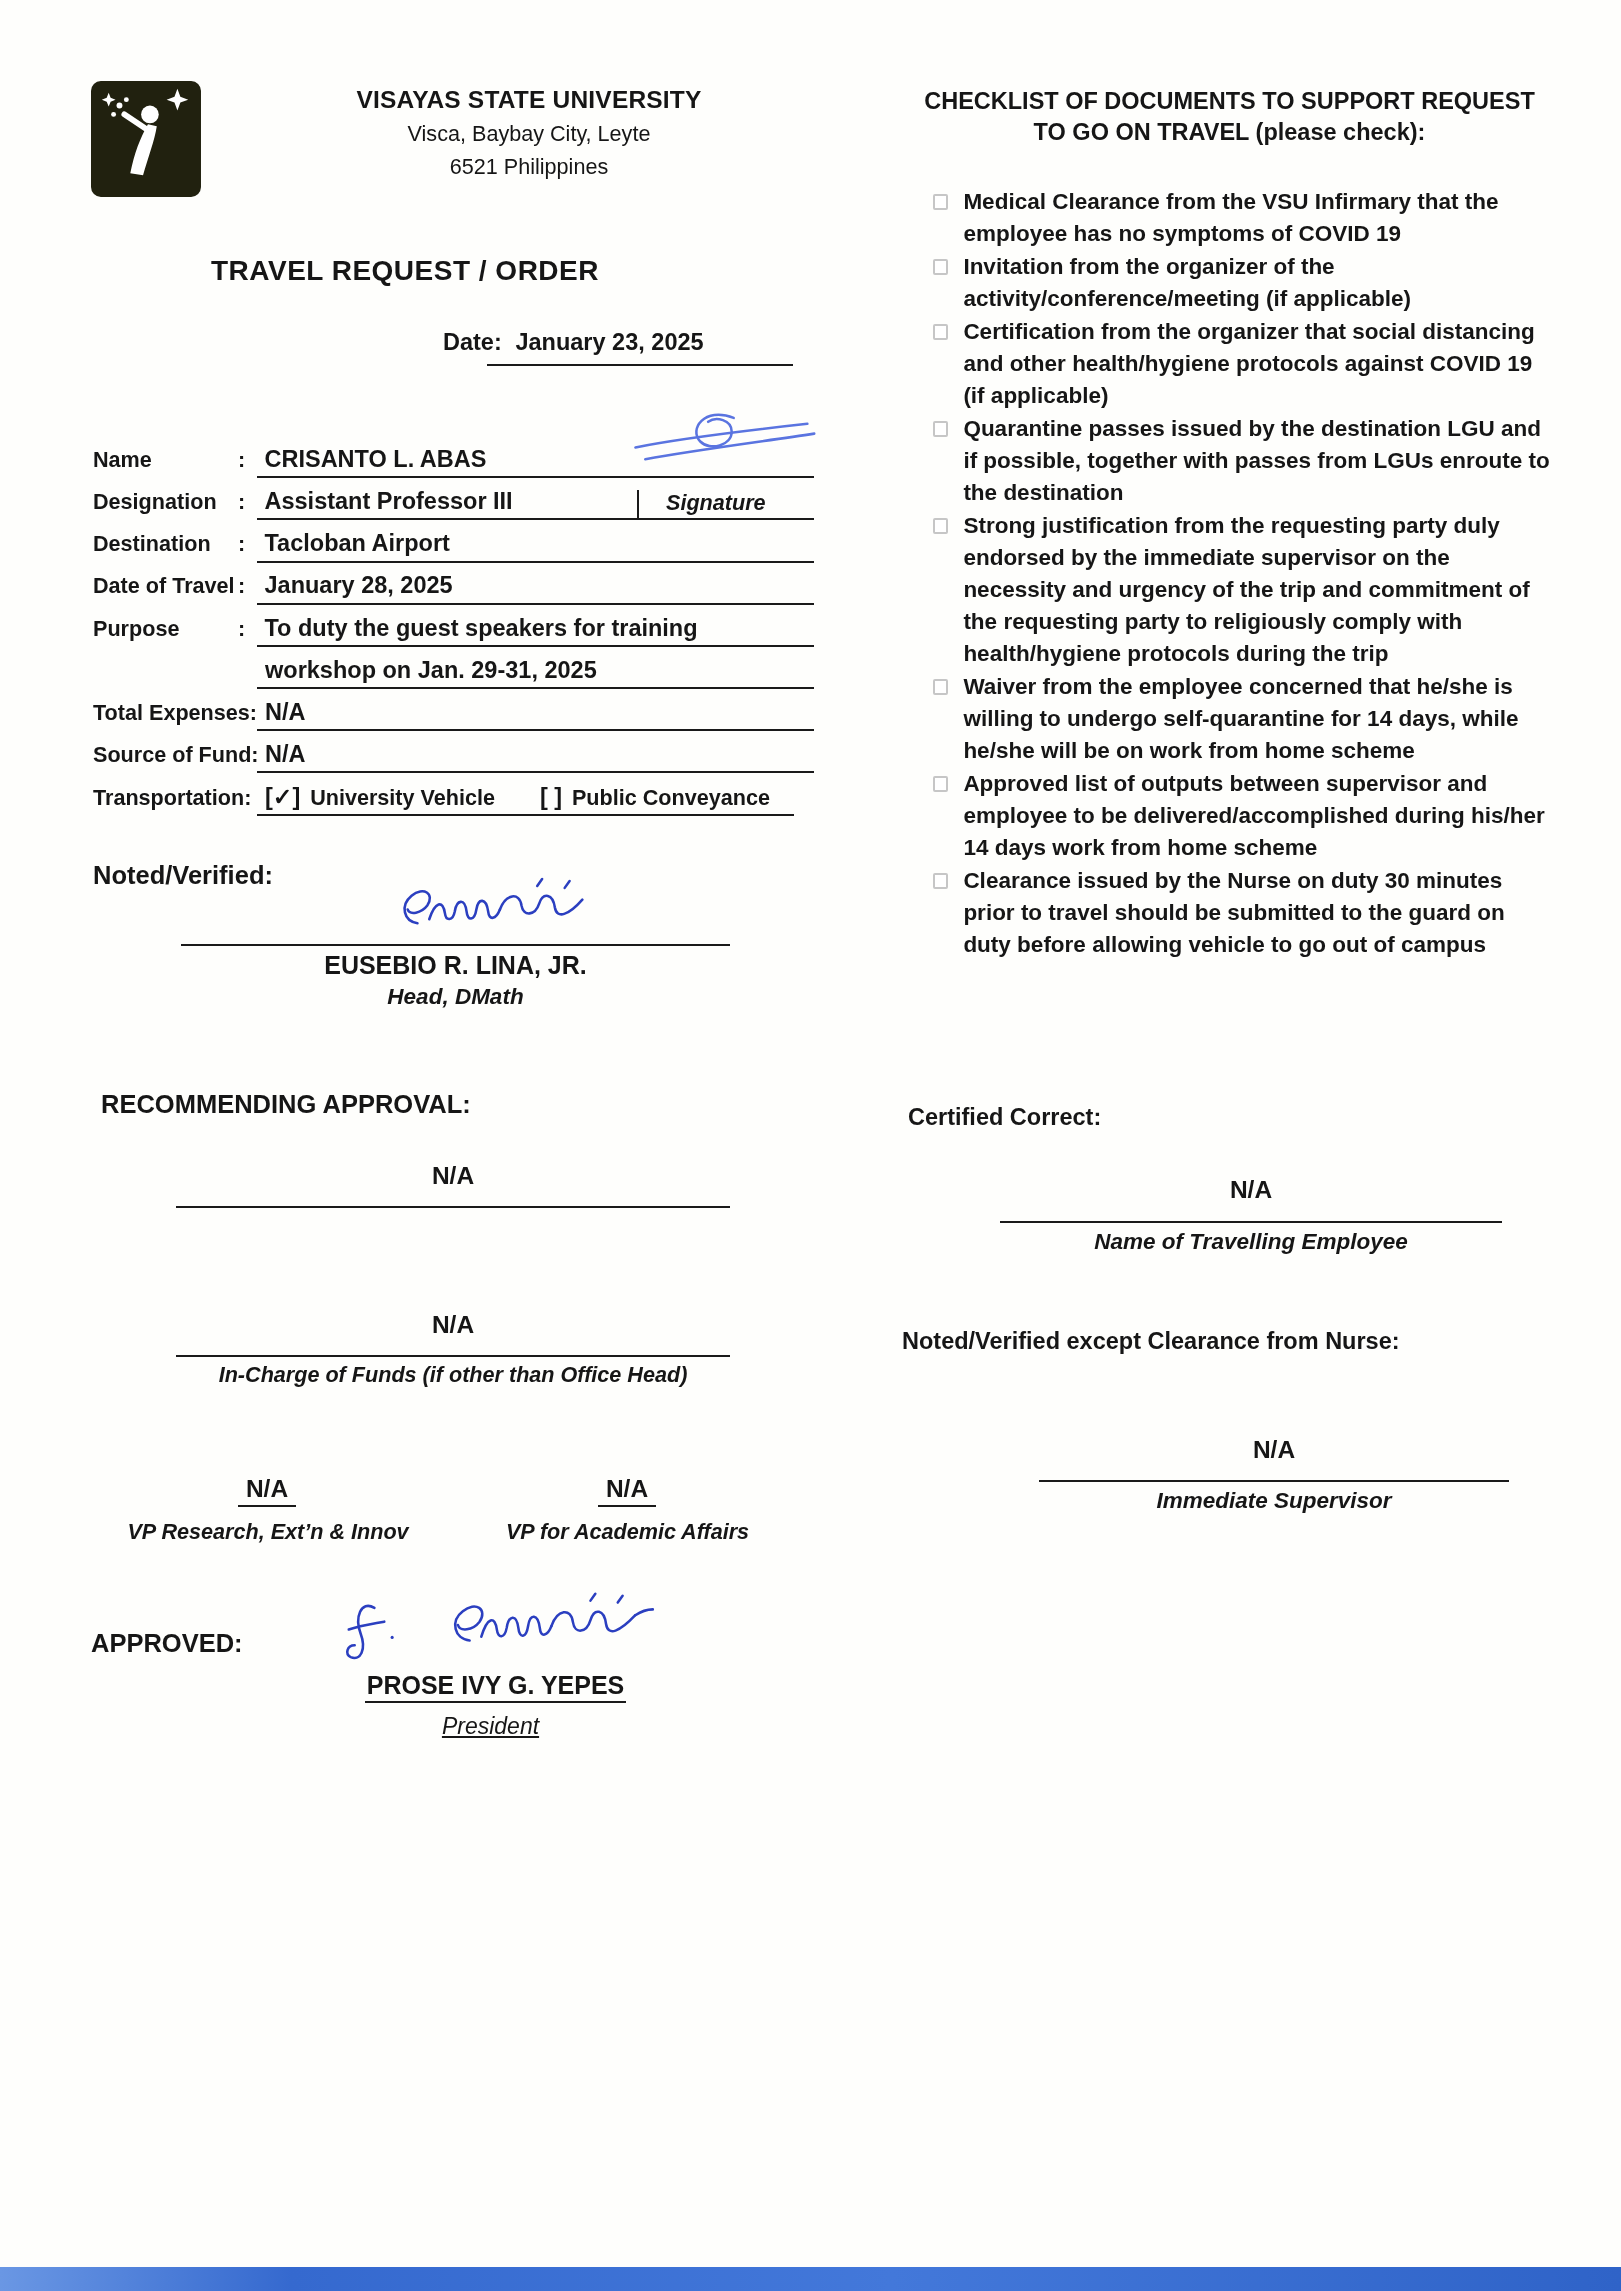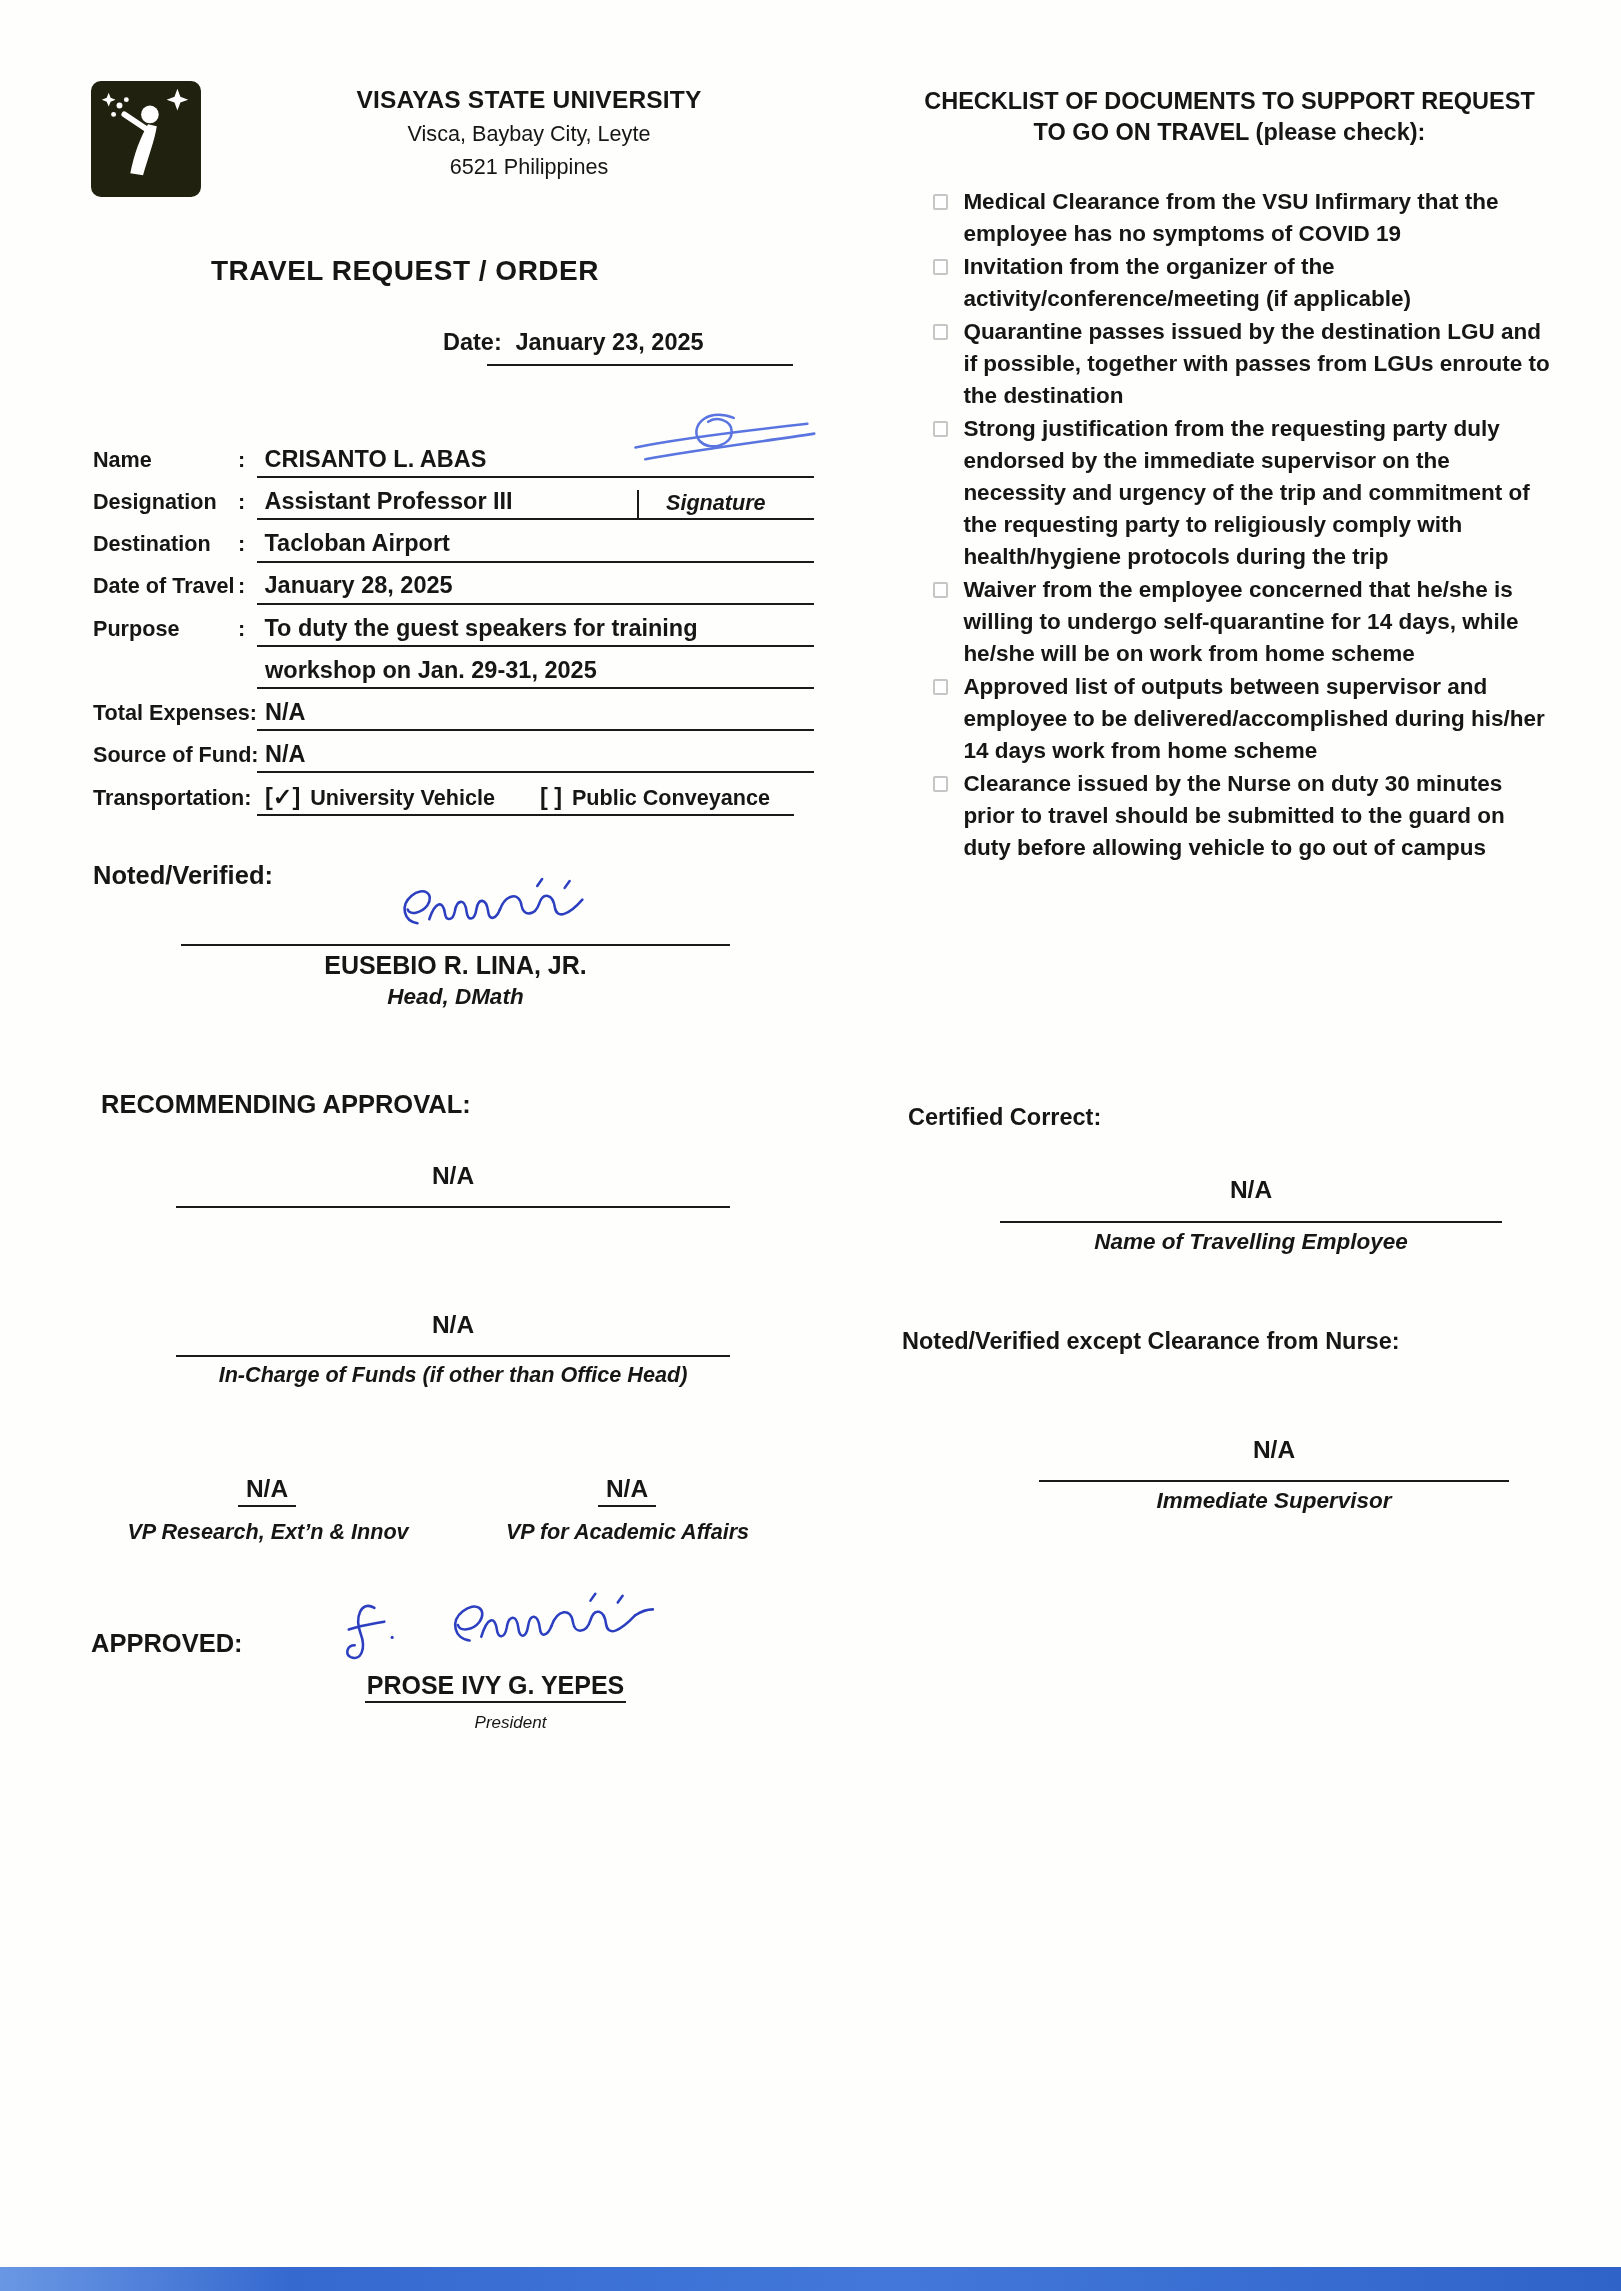--- a/index.html
+++ b/index.html
@@ -223,35 +223,39 @@
       <path d="M46,52 C52,32 60,30 62,45 C63,54 70,54 72,43 C74,30 82,28 84,43 C85,54 92,54 94,41 C96,28 104,28 106,43 C107,54 114,51 118,41"></path>
       <path d="M118,41 C124,24 138,22 140,37 C142,50 154,48 158,35 C162,22 172,24 174,39 C176,52 188,47 204,30"></path>
       <path d="M158,15 L163,8"></path>
       <path d="M186,17 L191,10"></path>
       <path d="M204,30 C210,26 216,24 222,24"></path>
     </g>
   </svg>
 </div>
 
 <div class="abs center-block sign-name" style="left:365px; top:1671px; width:261px; border-bottom:2px solid #1a1a1a; padding-bottom:1px;">PROSE IVY G. YEPES</div>
-<div class="abs center-block" style="left:380px; top:1713px; width:261px; font-size:17px; font-style:italic;">President</div>
+<div class="abs center-block" style="left:360px; top:1713px; width:261px; font-size:23px; font-style:italic;text-decoration:underline;">President</div>
 
 <div class="abs chk-head">
   <div>CHECKLIST OF DOCUMENTS TO SUPPORT REQUEST</div>
   <div>TO GO ON TRAVEL (please check):</div>
 </div>
 
 <div class="abs chk-list">
   <div class="chk-item">
     <span class="chk-box"></span>
     <span class="chk-text">Medical Clearance from the VSU Infirmary that the employee has no symptoms of COVID 19</span>
   </div>
   <div class="chk-item">
     <span class="chk-box"></span>
     <span class="chk-text">Invitation from the organizer of the activity/conference/meeting (if applicable)</span>
+  </div>
+  <div class="chk-item">
+    <span class="chk-box"></span>
+    <span class="chk-text">Certification from the organizer that social distancing and other health/hygiene protocols against COVID 19 (if applicable)</span>
   </div>
   <div class="chk-item">
     <span class="chk-box"></span>
     <span class="chk-text">Quarantine passes issued by the destination LGU and if possible, together with passes from LGUs enroute to the destination</span>
   </div>
   <div class="chk-item">
     <span class="chk-box"></span>
     <span class="chk-text">Strong justification from the requesting party duly endorsed by the immediate supervisor on the necessity and urgency of the trip and commitment of the requesting party to religiously comply with health/hygiene protocols during the trip</span>
   </div>
   <div class="chk-item">

